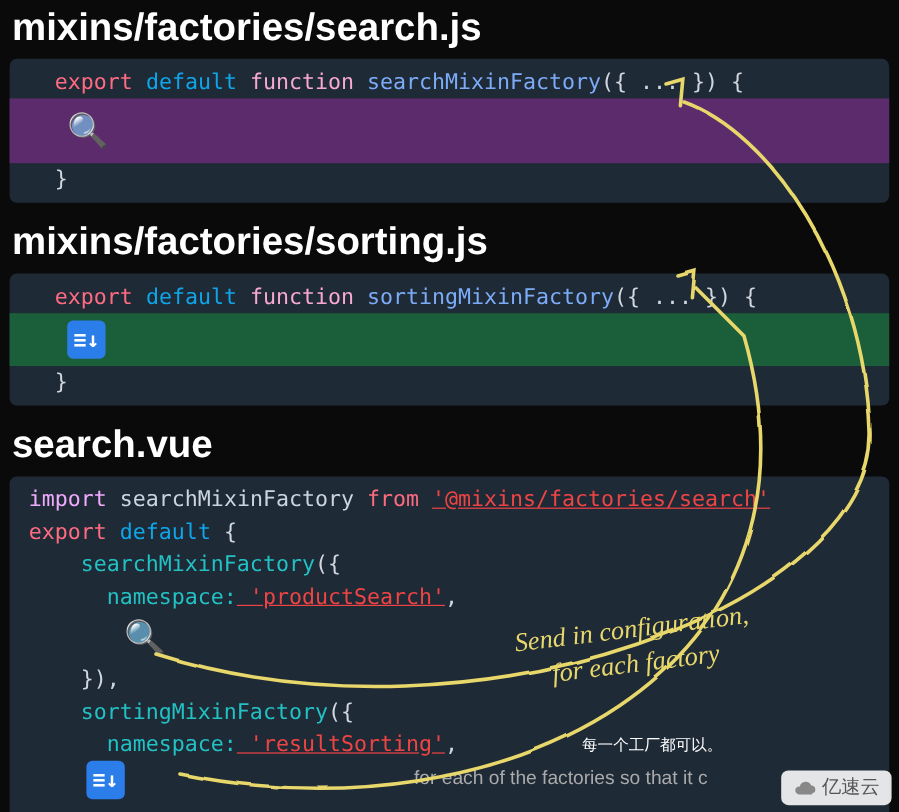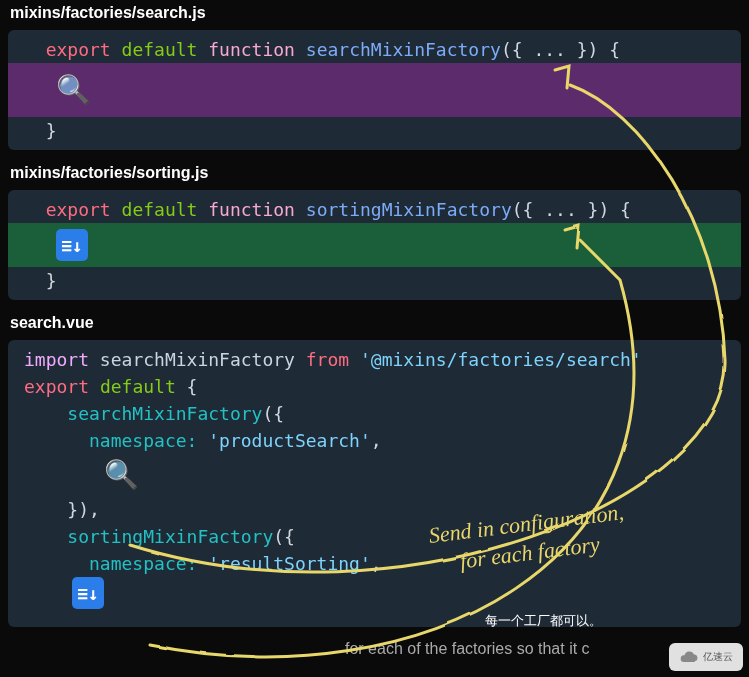--- a/index.html
+++ b/index.html
@@ -6,21 +6,21 @@
   body {
     background: #0a0a0a;
     color: #ddd;
     font-family: -apple-system, BlinkMacSystemFont, "Segoe UI", sans-serif;
     width: 749px;
     height: 677px;
     overflow: hidden;
     position: relative;
   }
   .file-title {
-    font-size: 16px;
+    font-size: 32px;
     font-weight: 700;
     color: #fff;
     padding: 4px 10px;
   }
   .code-block {
     background: #1f2a37;
     border-radius: 6px;
     margin: 4px 8px 10px 8px;
     padding: 6px 0;
     font-family: "Menlo", "Consolas", monospace;
@@ -57,26 +57,26 @@
     width: 32px;
     height: 32px;
     background: #2b7de9;
     border-radius: 5px;
     margin-left: 32px;
     color: #fff;
     font-size: 18px;
     font-weight: bold;
   }
   .kw-export { color: #ff6b81; }
-  .kw-default { color: #84cc16; }
+  .kw-default { color: #0ea5e9; }
   .kw-function { color: #f9a8d4; }
   .kw-import { color: #f0abfc; }
   .kw-from { color: #ff6b81; }
   .fn-name { color: #7cacf8; }
-  .string { color: #7dd3fc; }
+  .string { color: #ef4444; text-decoration: underline; }
   .punct { color: #d0d7de; }
   .prop { color: #22c1c3; }
   .ident { color: #cbd5e1; }
   .call { color: #22c1c3; }
   .annot {
     position: absolute;
     font-family: "Comic Sans MS", "Segoe Script", cursive;
     font-style: italic;
     color: #e8d76a;
     font-size: 22px;
@@ -95,21 +95,21 @@
     color: #aaa;
     font-size: 16px;
   }
   .watermark {
     position: absolute;
     right: 6px;
     bottom: 6px;
     background: rgba(255,255,255,0.88);
     border-radius: 6px;
     padding: 4px 10px;
-    font-size: 10px;
+    font-size: 16px;
     color: #555;
     display: flex;
     align-items: center;
     gap: 4px;
   }
   .watermark svg { width: 20px; height: 20px; }
   svg.arrows { position: absolute; top: 0; left: 0; width: 749px; height: 677px; pointer-events: none; }
 </style>
 </head>
 <body>

